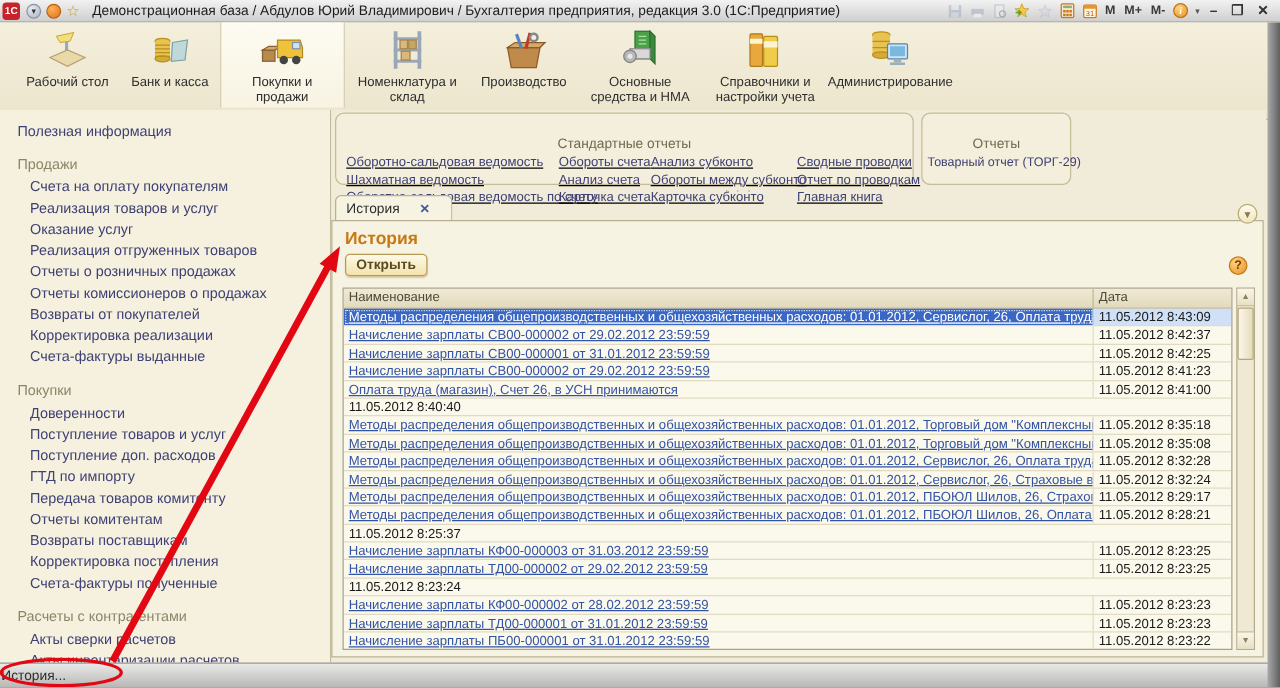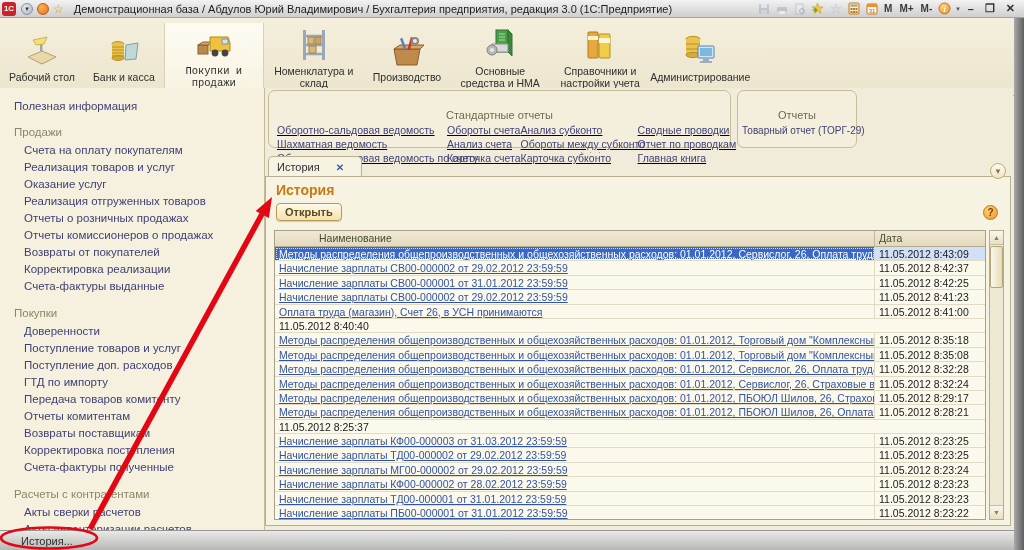--- a/index.html
+++ b/index.html
@@ -23,25 +23,25 @@
   .tb-ico{width:13px;height:13px;display:inline-flex;align-items:center;justify-content:center;}
   .tb-ico svg{display:block;}
   .dim{opacity:.45;}
   .memb{font-size:10px;font-weight:bold;color:#3a3a3a;padding:0 1px;}
   .winb{font-size:11px;font-weight:bold;color:#333;padding:0 3px;}
   .info-caret{font-size:7px;color:#555;}
 
   
   .sectionbar{position:absolute;left:0;top:18px;width:1024px;height:78px;
     background:linear-gradient(#f4efdc,#ece5cd);border-bottom:1px solid #b9b093;
-    display:flex;align-items:center;}
+    display:flex;align-items:flex-start;padding-left:12px;}
   .section-item{display:flex;flex-direction:column;align-items:center;justify-content:flex-start;
     padding:4px 9px 2px;min-width:70px;max-width:100px;cursor:pointer;}
   .section-item.active{background:linear-gradient(#fdfbf2,#f8f3e2);
-    border-left:1px solid #d8d0b4;border-right:1px solid #d8d0b4;font-family:Liberation Mono, monospace;}
+    border-left:1px solid #d8d0b4;border-right:1px solid #d8d0b4;}
   .section-icon{height:36px;display:flex;align-items:center;justify-content:center;}
   .section-label{font-size:10.5px;color:#2e2e2e;text-align:center;line-height:12px;margin-top:2px;}
 
   
   .sidebar{position:absolute;left:0;top:88px;width:265px;height:442px;
     background:#f6f1de;border-right:1px solid #c3ba99;padding:12px 6px 0 14px;overflow:hidden;}
   .sb-toplink{font-size:11.5px;color:#3f4176;margin-bottom:14px;cursor:pointer;}
   .sb-group{margin-bottom:12px;}
   .sb-title{font-size:11.5px;color:#8a8668;margin-bottom:4px;}
   .sb-item{font-size:11.5px;color:#3f4176;margin-left:10px;line-height:17px;cursor:pointer;white-space:nowrap;}
@@ -82,21 +82,21 @@
     box-shadow:0 1px 1px rgba(160,130,60,.35);}
   .help-btn{position:absolute;right:12px;top:28px;width:15px;height:15px;border-radius:50%;
     background:radial-gradient(circle at 35% 30%,#ffd27a,#e8942c);border:1px solid #c07818;
     color:#7c3c00;font-size:10px;font-weight:bold;display:flex;align-items:center;justify-content:center;cursor:pointer;}
 
   
   .table{position:absolute;left:8px;top:53px;width:712px;height:290px;
     border:1px solid #a8a08a;background:#fbf8ec;display:flex;flex-direction:column;overflow:hidden;}
   .thead{display:flex;height:16px;flex:0 0 16px;background:linear-gradient(#f0e9d3,#e3dabd);
     border-bottom:1px solid #b5ac90;font-size:10.5px;color:#4a4a3a;}
-  .th-name{flex:1;padding:1px 0 0 4px;border-right:1px solid #c0b89c;margin-left:40px;}
+  .th-name{flex:1;padding:1px 0 0 4px;border-right:1px solid #c0b89c;}
   .th-date{width:110px;padding:1px 0 0 4px;}
   .trow{display:flex;height:14.4px;flex:0 0 14.4px;border-bottom:1px solid #e2dbc4;font-size:10.5px;cursor:pointer;}
   .tname{flex:1;padding:0 0 0 4px;color:#3353a4;text-decoration:underline;
     white-space:nowrap;overflow:hidden;border-right:1px solid #e2dbc4;line-height:14px;}
   .tdate{width:110px;padding:0 0 0 4px;color:#1a1a1a;white-space:nowrap;line-height:14px;}
   .trow.sel .tname{background:#3a67c4;color:#fff;outline:1px dotted #cfe0f7;outline-offset:-2px;}
   .trow.sel .tdate{background:#cfe0f7;}
 
   
   .vscroll{position:absolute;right:6px;top:53px;width:15px;height:290px;
@@ -104,21 +104,21 @@
   .varrow{height:14px;width:100%;display:flex;align-items:center;justify-content:center;
     font-size:7px;color:#8a7f5e;background:linear-gradient(#faf6e8,#e8dfc4);border-bottom:1px solid #c9c0a0;cursor:pointer;}
   .varrow.down{margin-top:auto;border-top:1px solid #c9c0a0;border-bottom:none;cursor:pointer;}
   .vthumb{width:13px;height:42px;margin-top:1px;border:1px solid #b5a77c;border-radius:2px;
     background:linear-gradient(90deg,#fbf7ea,#e6dcba);cursor:pointer;}
 
   
   .statusbar{position:absolute;left:0;top:530px;width:1024px;height:20px;
     background:linear-gradient(#e9e9e7,#b7b7b5);border-top:1px solid #979795;
     display:flex;align-items:center;}
-  .status-link{font-size:11px;color:#2e2e2e;margin-left:21px;cursor:pointer;}
+  .status-link{font-size:11px;color:#2e2e2e;margin-left:1px;cursor:pointer;}
 
   .right-edge{position:absolute;right:0;top:18px;width:10px;height:532px;
     background:linear-gradient(90deg,#a9a9a9,#5f5f5f);}
 
   .annot{position:absolute;left:0;top:0;width:1024px;height:550px;pointer-events:none;}
 </style>
 </head>
 <body>
 
 <div class="window">
@@ -452,21 +452,20 @@
             </div>
             <div class="trow">
               <span class="tname">Начисление зарплаты КФ00-000003 от 31.03.2012 23:59:59</span>
               <span class="tdate">11.05.2012 8:23:25</span>
             </div>
             <div class="trow">
               <span class="tname">Начисление зарплаты ТД00-000002 от 29.02.2012 23:59:59</span>
               <span class="tdate">11.05.2012 8:23:25</span>
             </div>
             <div class="trow">
-              <span class="tname">Начисление зарплаты МГ00-000002 от 29.02.2012 23:59:59</span>
               <span class="tdate">11.05.2012 8:23:24</span>
             </div>
             <div class="trow">
               <span class="tname">Начисление зарплаты КФ00-000002 от 28.02.2012 23:59:59</span>
               <span class="tdate">11.05.2012 8:23:23</span>
             </div>
             <div class="trow">
               <span class="tname">Начисление зарплаты ТД00-000001 от 31.01.2012 23:59:59</span>
               <span class="tdate">11.05.2012 8:23:23</span>
             </div>

